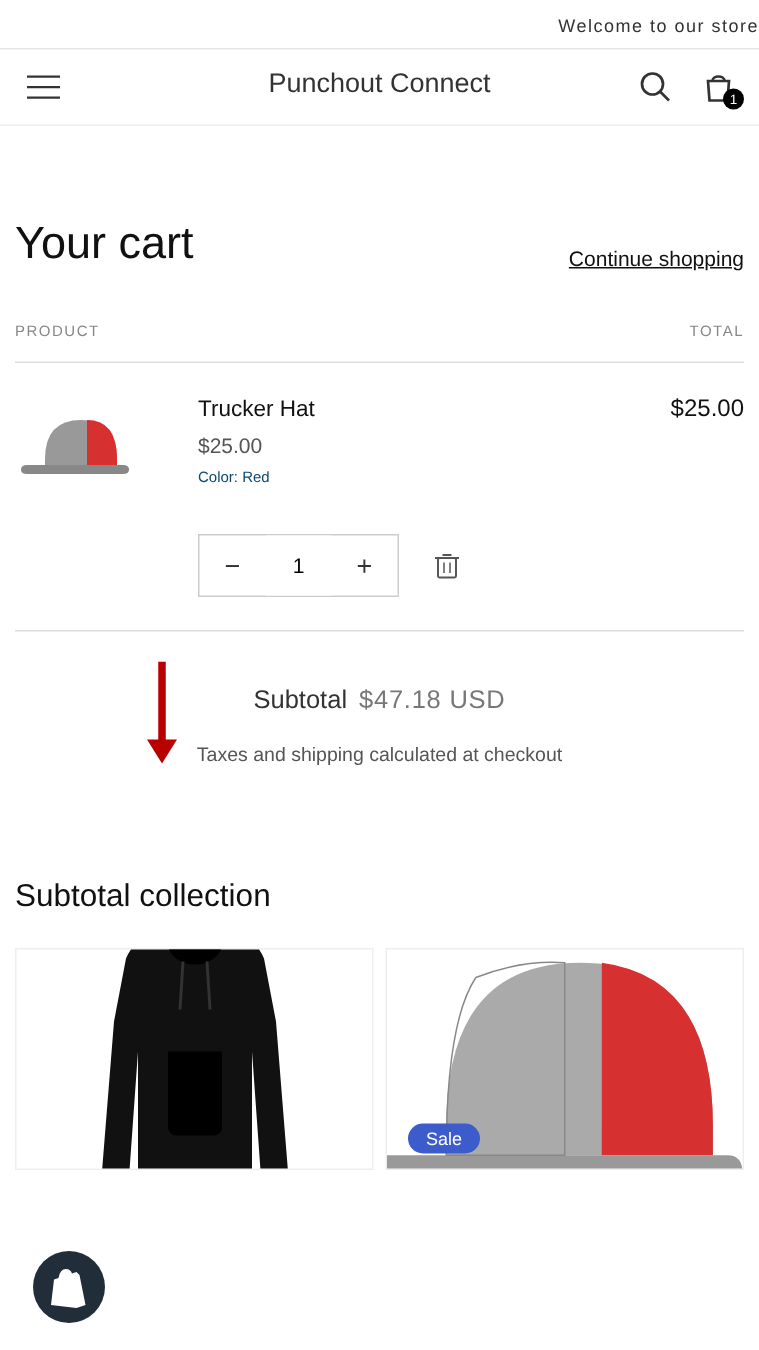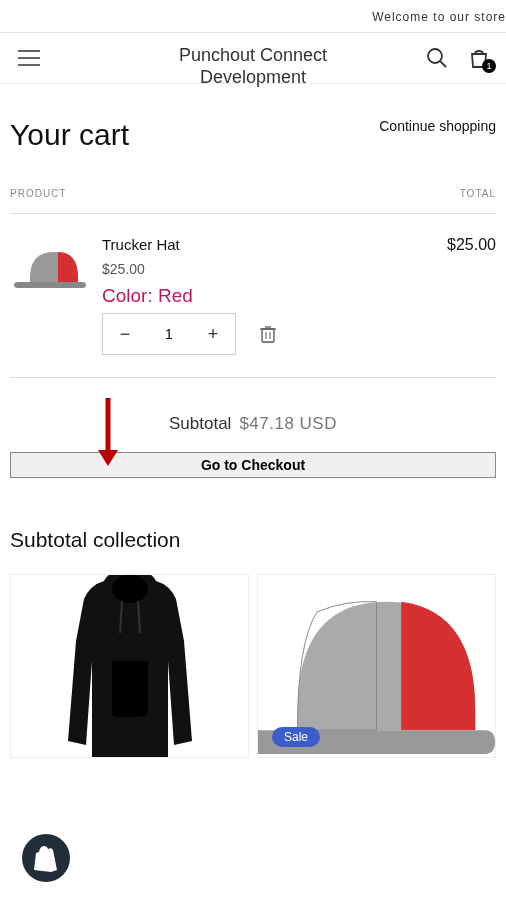--- a/index.html
+++ b/index.html
@@ -8,32 +8,32 @@
     .announcement { text-align: right; padding: 10px 0 8px; font-size: 12px; letter-spacing: 1px; border-bottom: 1px solid #e5e5e5; color: #333; }
     
     .header { display: flex; padding: 12px 14px; border-bottom: 1px solid #eee; position: relative; }
     .menu-btn { background: none; border: none; cursor: pointer; padding: 4px; }
     .store-name { position: absolute; left: 50%; transform: translateX(-50%); text-align: center; font-size: 18px; font-weight: 500; line-height: 1.2; color: #333; }
     .header-right { margin-left: auto; display: flex; gap: 16px; align-items: center; }
     .icon-btn { background: none; border: none; cursor: pointer; padding: 2px; position: relative; }
     .cart-badge { position: absolute; bottom: -2px; right: -4px; background: #000; color: #fff; border-radius: 50%; width: 14px; height: 14px; font-size: 9px; display: flex; align-items: center; justify-content: center; }
     
     .main { padding: 34px 10px 0; }
-    .cart-header { display: flex; justify-content: space-between; align-items: flex-start; margin-bottom: 36px; }
+    .cart-header { display: flex; justify-content: space-between; align-items: flex-end; margin-bottom: 36px; margin-top: 28px; }
     .cart-title { font-size: 30px; font-weight: 500; }
-    .continue-link { font-size: 14px; color: #111; }
+    .continue-link { font-size: 14px; text-decoration: underline; color: #111; }
     
     .cart-table-head { display: flex; justify-content: space-between; font-size: 10px; letter-spacing: 1px; color: #888; padding-bottom: 14px; border-bottom: 1px solid #ddd; gap: 12px; }
     
-    .cart-row { display: flex; padding: 22px 0; gap: 4px; }
+    .cart-row { display: flex; padding: 22px 0; gap: 34px; }
     .product-img { width: 88px; height: 62px; flex-shrink: 0; display: flex; align-items: center; justify-content: center; }
     .product-info { flex: 1; }
     .product-name { font-size: 15px; margin-bottom: 8px; }
     .product-price { font-size: 14px; color: #555; margin-bottom: 8px; }
-    .product-variant { font-size: 19px; color: #be185d; margin-bottom: 6px; }
+    .product-variant { font-size: 10px; color: #0c4a6e; margin-bottom: 32px; }
     .line-total { font-size: 16px; text-align: right; }
     
     .qty-row { display: flex; align-items: center; gap: 24px; }
     .qty-control { border: 1px solid #ccc; display: flex; align-items: center; height: 42px; }
     .qty-btn { width: 44px; height: 100%; background: none; border: none; font-size: 18px; cursor: pointer; color: #333; }
     .qty-input { width: 44px; height: 100%; border: none; text-align: center; font-size: 14px; }
     .delete-btn { background: none; border: none; cursor: pointer; }
     
     .cart-footer { border-top: 1px solid #ddd; padding-top: 36px; text-align: center; position: relative; }
     .subtotal-row { display: flex; justify-content: center; gap: 8px; font-size: 17px; margin-bottom: 18px; }
@@ -42,21 +42,21 @@
     .tax-note { font-size: 13px; color: #555; margin-bottom: 26px; }
     
     .arrow-container { position: absolute; left: 86px; top: 20px; }
     
     .checkout-btns { display: flex; flex-direction: column; gap: 6px; }
     .wide-btn { width: 100%; border: 1px solid #888; background: #f0f0f0; padding: 4px; font-size: 14px; font-weight: 600; cursor: pointer; font-family: inherit; }
     
     .featured { padding: 50px 10px 0; }
     .featured-title { font-size: 21px; font-weight: 500; margin-bottom: 22px; }
     .product-grid { display: flex; gap: 8px; }
-    .product-card { flex: 1; border: 1px solid #eee; position: relative; height: 184px; overflow: hidden; display: flex; align-items: center; justify-content: center; }
+    .product-card { flex: 1; border: 1px solid #eee; position: relative; height: 148px; overflow: hidden; display: flex; align-items: center; justify-content: center; }
     .sale-badge { position: absolute; bottom: 10px; left: 14px; background: #3c5ccc; color: #fff; font-size: 12px; padding: 3px 12px; border-radius: 12px; }
     
     .shopify-badge { position: fixed; left: 22px; bottom: 18px; width: 48px; height: 48px; background: #222d3a; border-radius: 50%; display: flex; align-items: center; justify-content: center; }
     
     svg { display: block; }
   </style>
 </head>
 <body>
 
 <div class="announcement">Welcome to our store</div>
@@ -64,21 +64,20 @@
 <header class="header">
   <button class="menu-btn">
     <svg width="22" height="16" viewBox="0 0 22 16">
         <line x1="0" y1="1" x2="22" y2="1" stroke="#333" stroke-width="1.5"></line>
         <line x1="0" y1="8" x2="22" y2="8" stroke="#333" stroke-width="1.5"></line>
         <line x1="0" y1="15" x2="22" y2="15" stroke="#333" stroke-width="1.5"></line>
       </svg>
   </button>
   <div class="store-name">
     <div>Punchout Connect</div>
-    <div>Development</div>
   </div>
   <div class="header-right">
     <button class="icon-btn">
       <svg width="22" height="22" viewBox="0 0 22 22">
           <circle cx="9" cy="9" r="7" stroke="#333" stroke-width="1.8" fill="none"></circle>
           <line x1="14" y1="14" x2="20" y2="20" stroke="#333" stroke-width="1.8"></line>
         </svg>
     </button>
     <button class="icon-btn">
       <svg width="22" height="22" viewBox="0 0 22 22">
@@ -137,22 +136,22 @@
     <div class="arrow-container">
       <svg width="24" height="72" viewBox="0 0 24 72">
           <line x1="12" y1="0" x2="12" y2="56" stroke="#b80000" stroke-width="5"></line>
           <path d="M 2 52 L 12 68 L 22 52 Z" fill="#b80000"></path>
         </svg>
     </div>
     <div class="subtotal-row">
       <span class="subtotal-label">Subtotal</span>
       <span class="subtotal-value">$47.18 USD</span>
     </div>
+    <div class="tax-note">Taxes and shipping calculated at checkout</div>
     <div class="checkout-btns">
-      <button class="wide-btn">Go to Checkout</button>
     </div>
   </div>
 </main>
 
 <section class="featured">
   <h2 class="featured-title">Subtotal collection</h2>
   <div class="product-grid">
     <div class="product-card">
       <svg width="180" height="210" viewBox="0 0 180 210">
         <path d="M 90 8 Q 70 8 64 20 Q 50 24 44 38 L 36 80 L 28 180 L 46 184 L 52 100 L 52 200 L 128 200 L 128 100 L 134 184 L 152 180 L 144 80 L 136 38 Q 130 24 116 20 Q 110 8 90 8 Z" fill="#111"></path>

